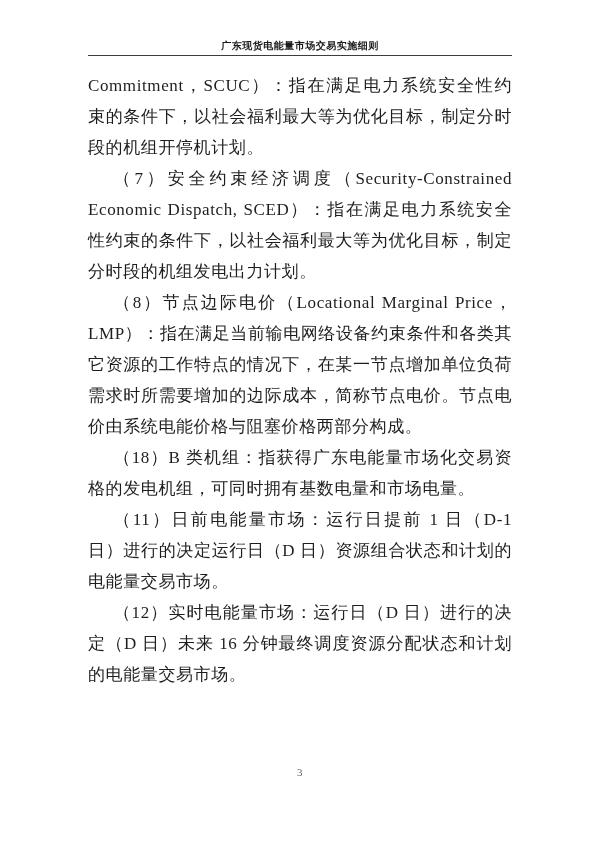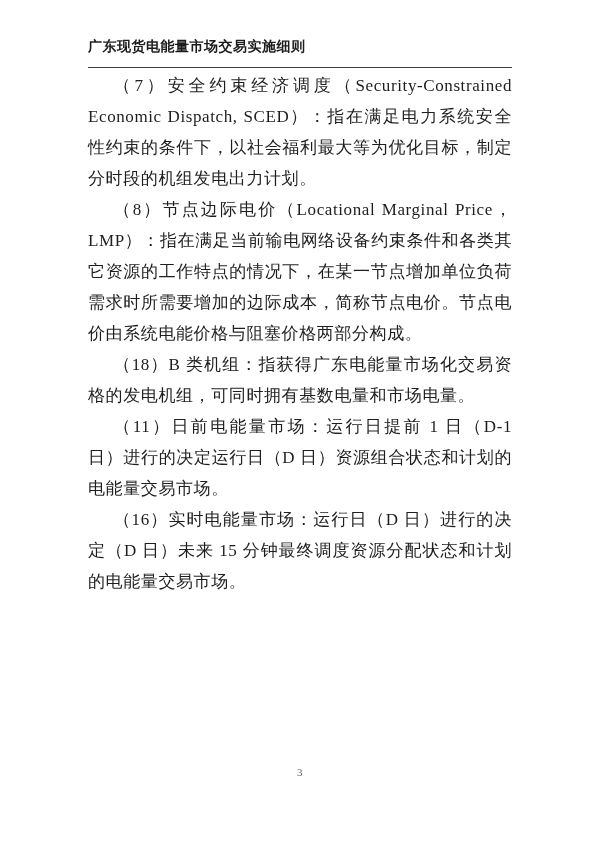--- a/index.html
+++ b/index.html
@@ -13,28 +13,28 @@
     height: 848px;
     background: #ffffff;
     overflow: hidden;
     font-family: "Liberation Serif", "DejaVu Serif", serif;
   }
   .running-header {
     position: absolute;
     top: 41px;
     left: 88px;
     width: 424px;
-    text-align: left;
+    text-align: center;
     font-family: "Liberation Sans", "DejaVu Sans", sans-serif;
-    font-size: 14px;
+    font-size: 10px;
     font-weight: bold;
     letter-spacing: 0.5px;
     color: #1c1c1c;
     line-height: 10px;
-    padding-bottom: 16px;
+    padding-bottom: 4px;
     border-bottom: 1.5px solid #3c3c3c;
   }
   .body-text {
     position: absolute;
     top: 70px;
     left: 88px;
     width: 424px;
     font-size: 17px;
     line-height: 31px;
     color: #1e1e1e;
@@ -61,22 +61,23 @@
   }
 </style>
 </head>
 <body>
 
 <div class="page">
 
   <div class="running-header">广东现货电能量市场交易实施细则</div>
 
   <div class="body-text">
+    <p>Commitment，SCUC）：指在满足电力系统安全性约束的条件下，以社会福利最大等为优化目标，制定分时段的机组开停机计划。</p>
     <p class="indent">（7）安全约束经济调度（Security-Constrained Economic Dispatch, SCED）：指在满足电力系统安全性约束的条件下，以社会福利最大等为优化目标，制定分时段的机组发电出力计划。</p>
     <p class="indent">（8）节点边际电价（Locational Marginal Price，LMP）：指在满足当前输电网络设备约束条件和各类其它资源的工作特点的情况下，在某一节点增加单位负荷需求时所需要增加的边际成本，简称节点电价。节点电价由系统电能价格与阻塞价格两部分构成。</p>
     <p class="indent">（18）B 类机组：指获得广东电能量市场化交易资格的发电机组，可同时拥有基数电量和市场电量。</p>
     <p class="indent">（11）日前电能量市场：运行日提前 1 日（D-1 日）进行的决定运行日（D 日）资源组合状态和计划的电能量交易市场。</p>
-    <p class="indent">（16）实时电能量市场：运行日（D 日）进行的决定（D 日）未来 15 分钟最终调度资源分配状态和计划的电能量交易市场。</p>
+    <p class="indent">（12）实时电能量市场：运行日（D 日）进行的决定（D 日）未来 16 分钟最终调度资源分配状态和计划的电能量交易市场。</p>
   </div>
 
   <div class="page-number">3</div>
 
 </div>
 
 </body></html>

